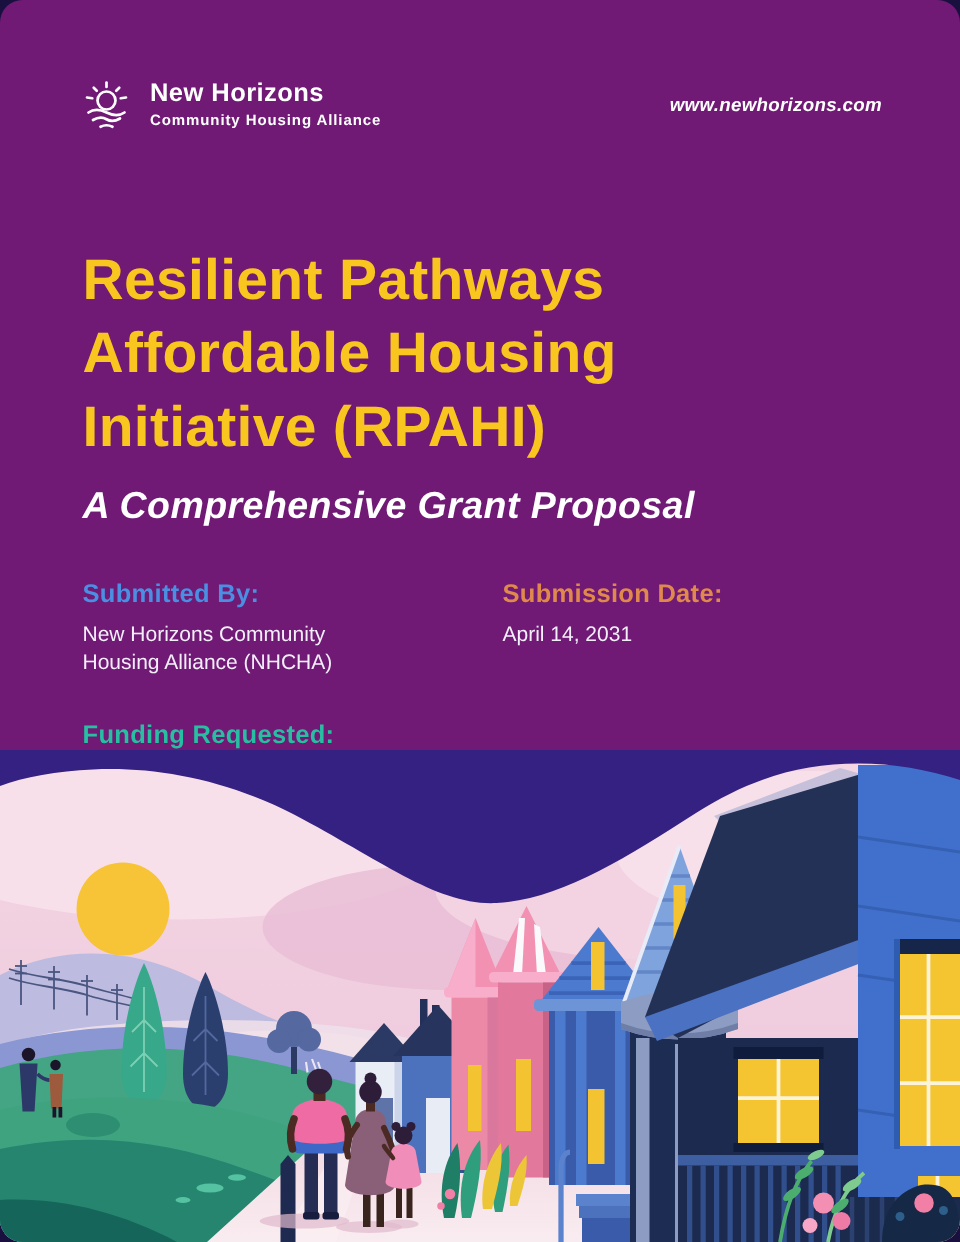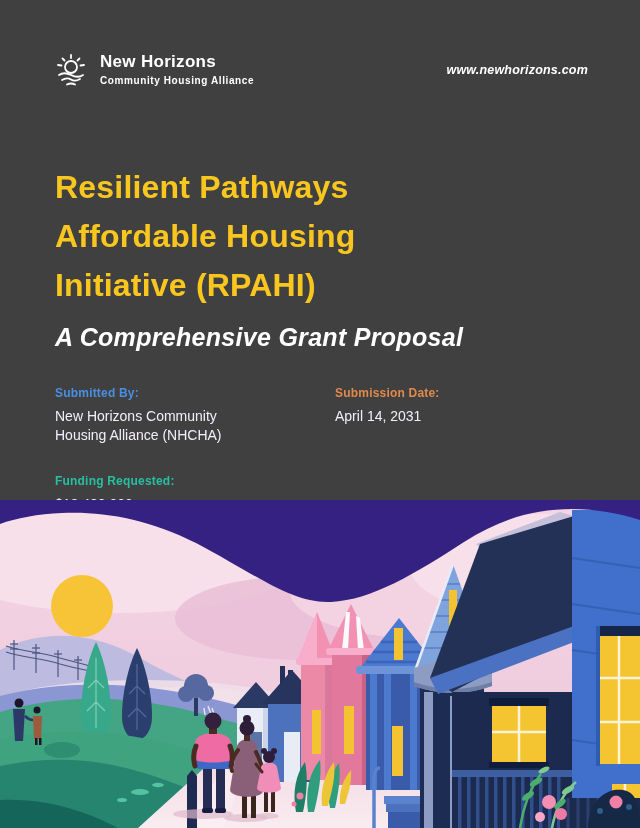--- a/index.html
+++ b/index.html
@@ -1,49 +1,50 @@
 <!DOCTYPE html>
 <html><head>
 <meta charset="utf-8">
 <style>
   * { margin:0; padding:0; box-sizing:border-box; }
   html,body { background:#1a1040; }
   .page {
     width:640px; height:828px; position:relative; overflow:hidden;
-    background:#404040;
+    background:#701a75;
     font-family:"Liberation Sans", sans-serif;
     margin:0 auto;
+    border-radius:15px;
   }
   
   .header {
     position:absolute; top:50px; left:52px; right:52px;
     display:flex; justify-content:space-between; align-items:flex-start;
   }
   .brand { display:flex; align-items:center; gap:10px; }
   .brand-icon { width:38px; height:38px; flex:0 0 auto; }
   .brand-text { display:flex; flex-direction:column; gap:3px; }
   .brand-name { color:#ffffff; font-size:17px; font-weight:700; letter-spacing:.3px; }
   .brand-tagline { color:#ffffff; font-size:10px; font-weight:700; letter-spacing:.6px; }
   .website { color:#ffffff; font-size:12.5px; font-weight:700; font-style:italic; margin-top:13px; letter-spacing:.2px; }
   
   .hero { position:absolute; top:163px; left:55px; right:40px; }
   .hero-title {
-    font-size:32px; font-weight:800; line-height:49px; letter-spacing:.2px;
+    font-size:38px; font-weight:800; line-height:49px; letter-spacing:.2px;
     white-space:pre-line;
   }
   .hero-subtitle {
     margin-top:13px; color:#ffffff; font-size:25px; font-style:italic;
     font-weight:700; letter-spacing:.3px;
   }
   
   .details {
     position:absolute; top:386px; left:55px;
     display:grid; grid-template-columns:280px 280px; row-gap:29px;
   }
-  .field-label { font-size:12px; font-weight:700; letter-spacing:.2px; margin-bottom:7px; }
+  .field-label { font-size:17px; font-weight:700; letter-spacing:.2px; margin-bottom:7px; }
   .field-value { color:#f3effa; font-size:14px; line-height:19px; white-space:pre-line; }
   
   .illustration { position:absolute; left:0; bottom:0; width:640px; height:328px; }
   .illustration svg { display:block; }
 </style>
 </head>
 <body>
 
 <div class="page">
 

